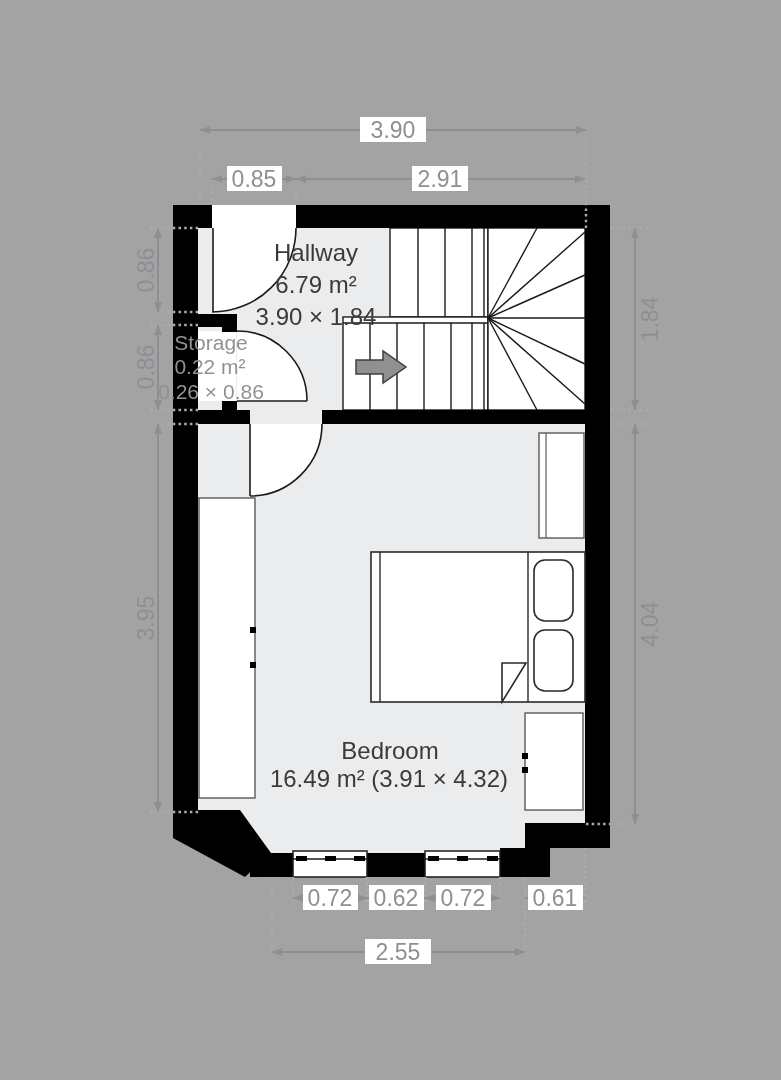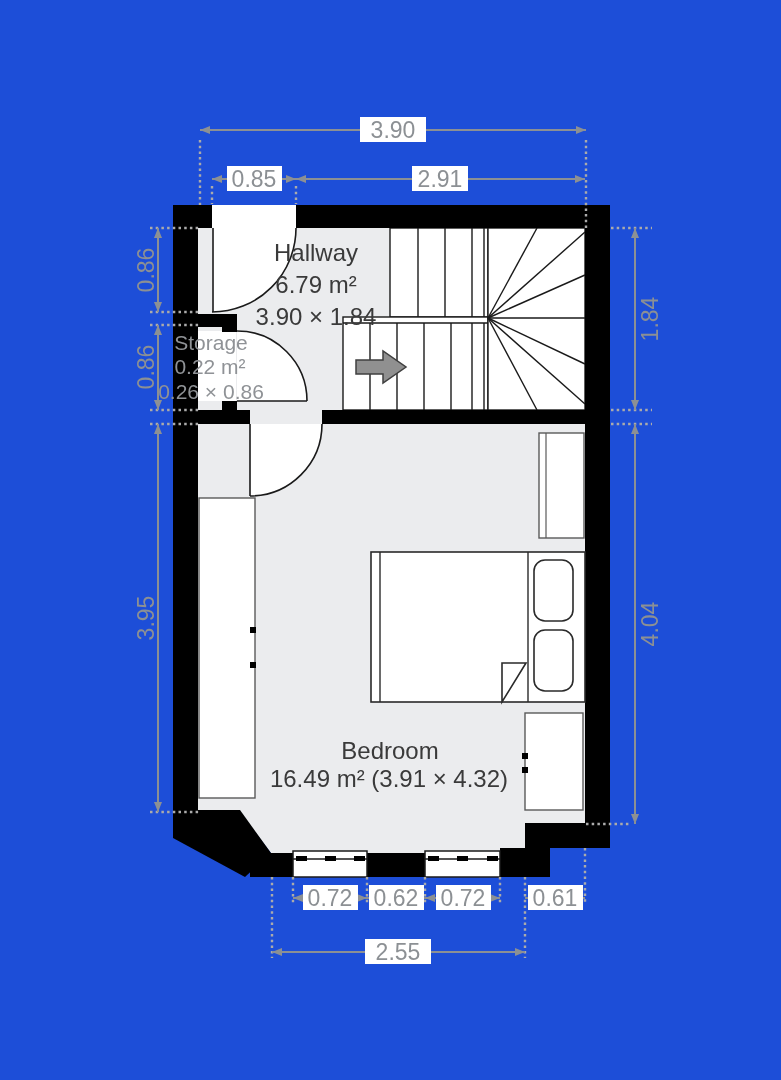--- a/index.html
+++ b/index.html
@@ -1,16 +1,16 @@
 <!DOCTYPE html>
 <html><head>
 <meta charset="utf-8">
 <style>
   html,body{margin:0;padding:0;background:#ffffff;}
-  .canvas{position:relative;width:781px;height:1080px;background:#1d4ed8;overflow:hidden;
+  .canvas{position:relative;width:781px;height:1080px;background:#a3a3a3;overflow:hidden;
           font-family:"Liberation Sans", sans-serif;}
   svg text{font-family:"Liberation Sans", sans-serif;}
   .dim-label{font-size:23px;fill:#8c9094;}
   .room-name,.room-sub{font-size:24px;fill:#3a3a3a;}
   .storage-label{font-size:21px;fill:#8f9296;}
   .wallfill{fill:#000000;stroke:none;}
   .floorfill{fill:#ebecee;stroke:none;}
   .stair{fill:#ffffff;stroke:#1a1a1a;stroke-width:1.4;}
   .stairline{stroke:#1a1a1a;stroke-width:1.4;fill:none;}
   .doorwedge{fill:#ffffff;stroke:none;}

